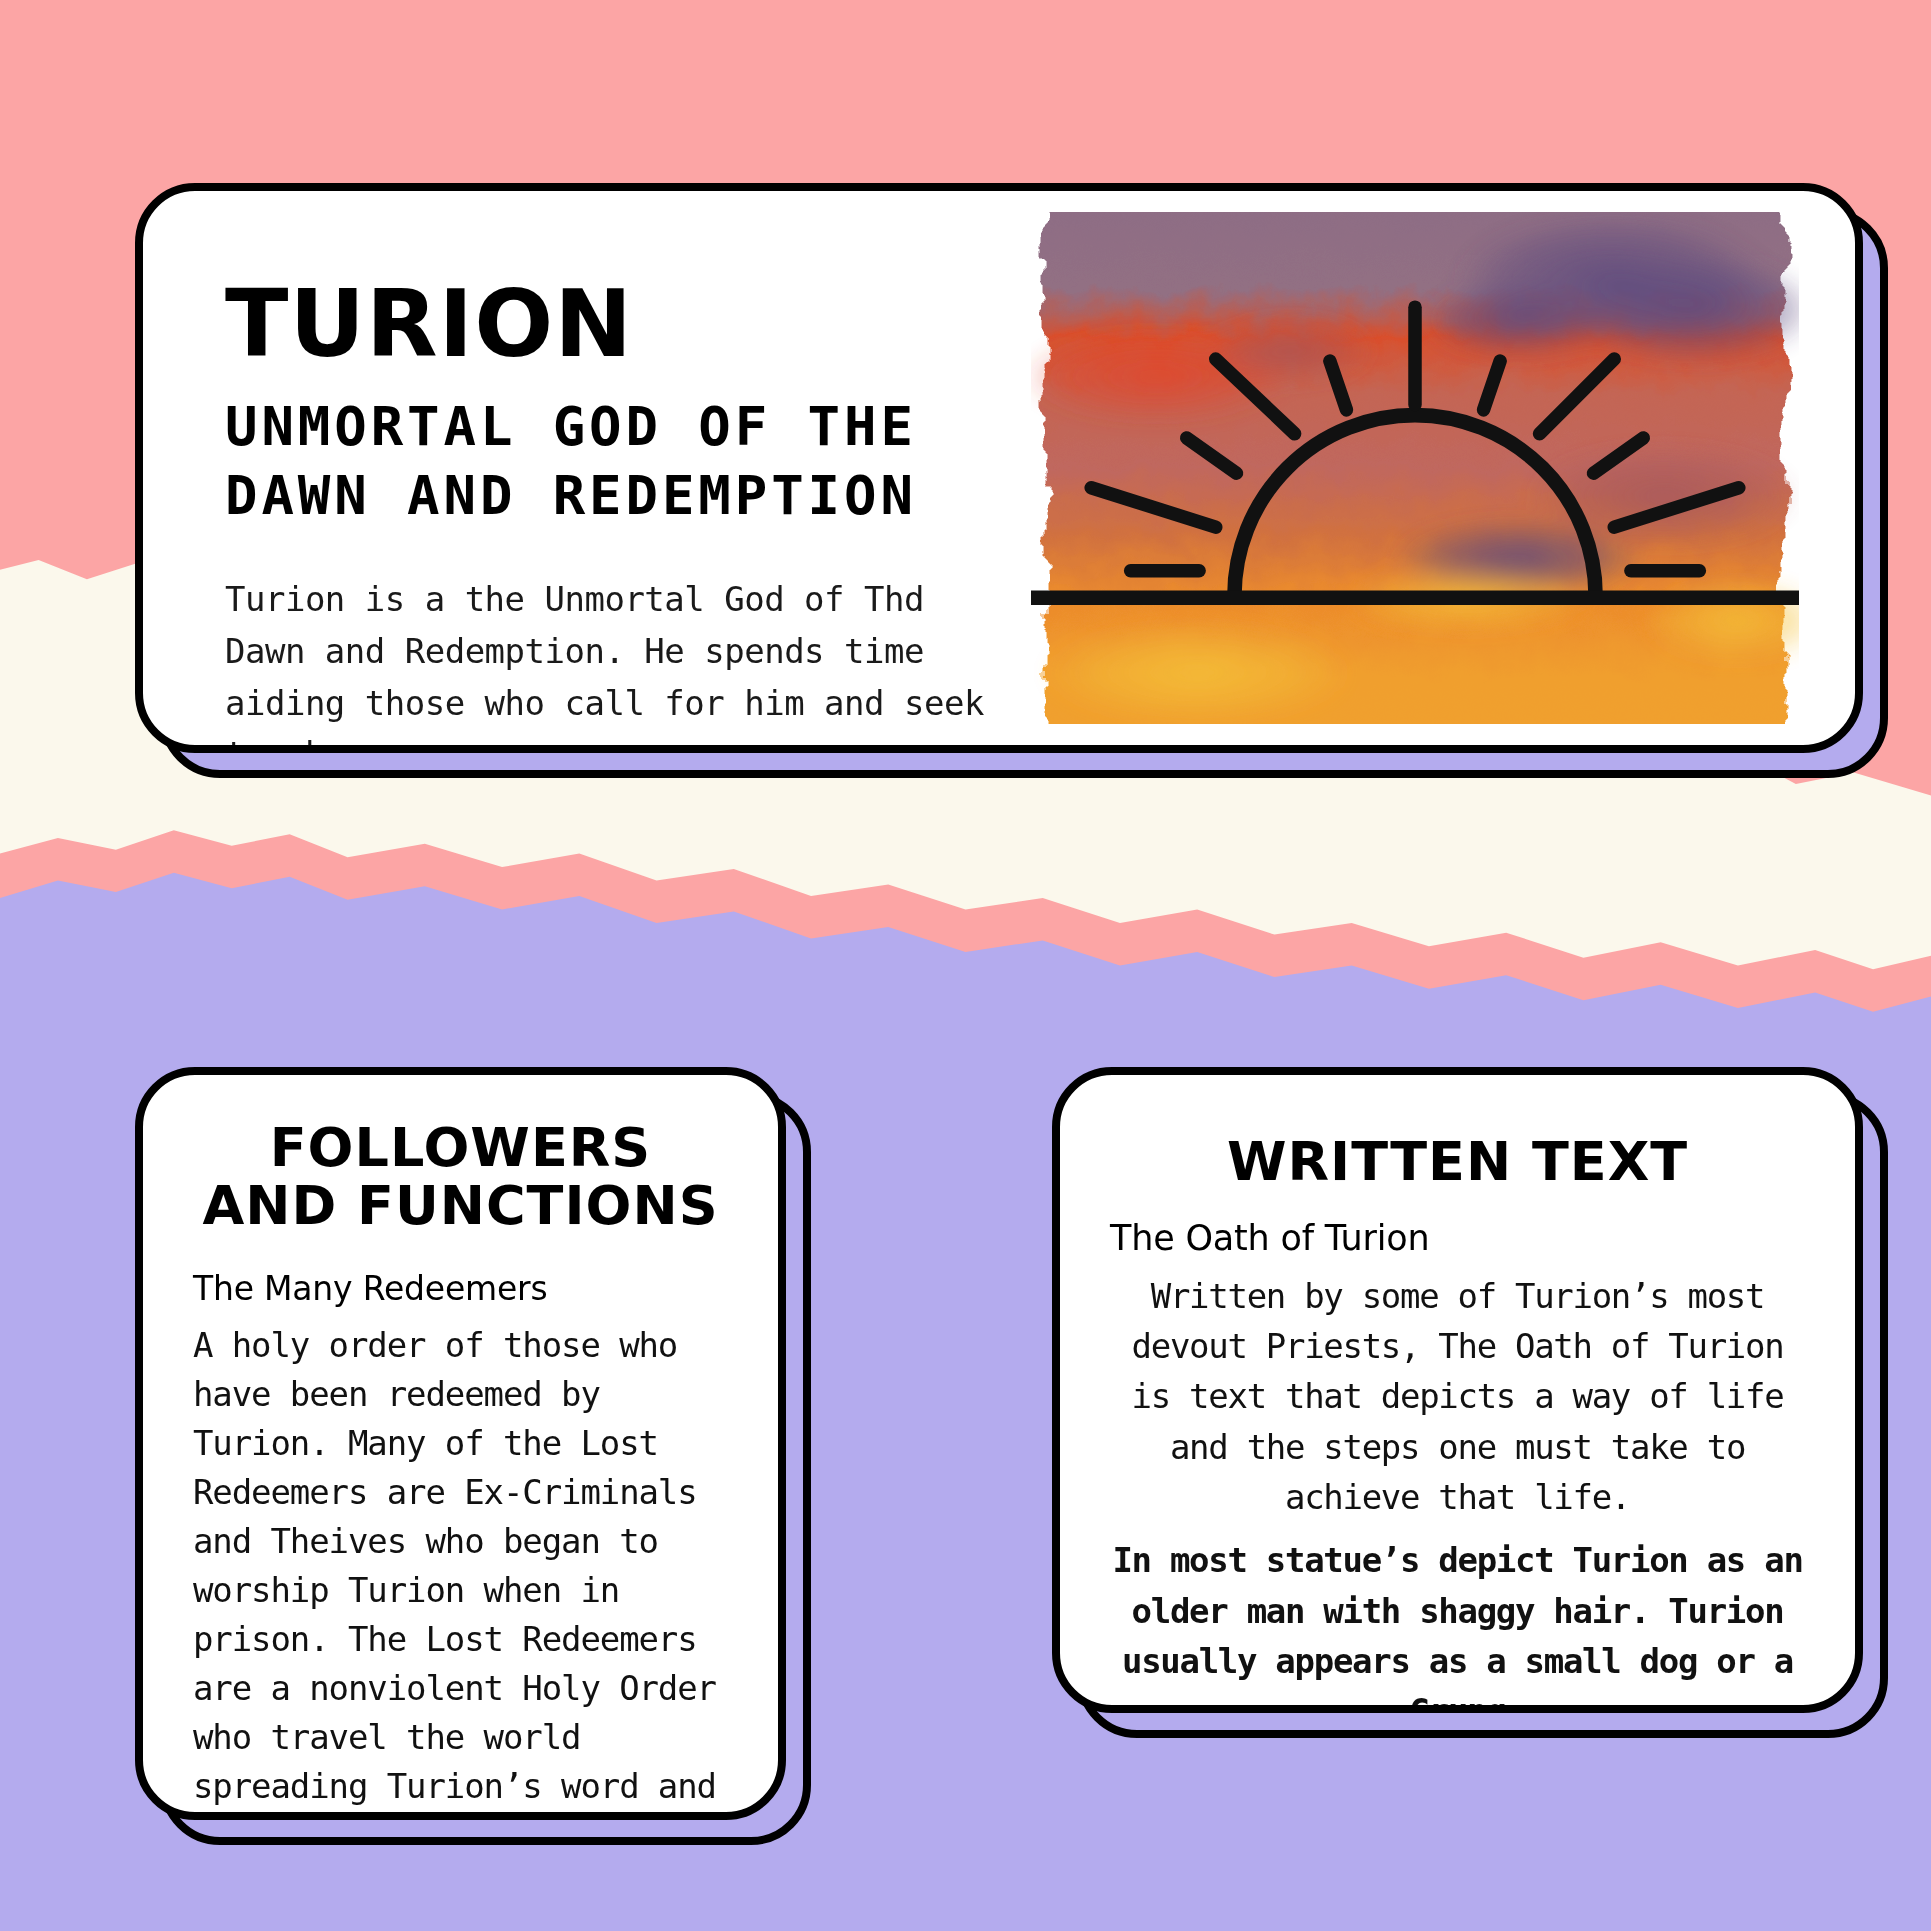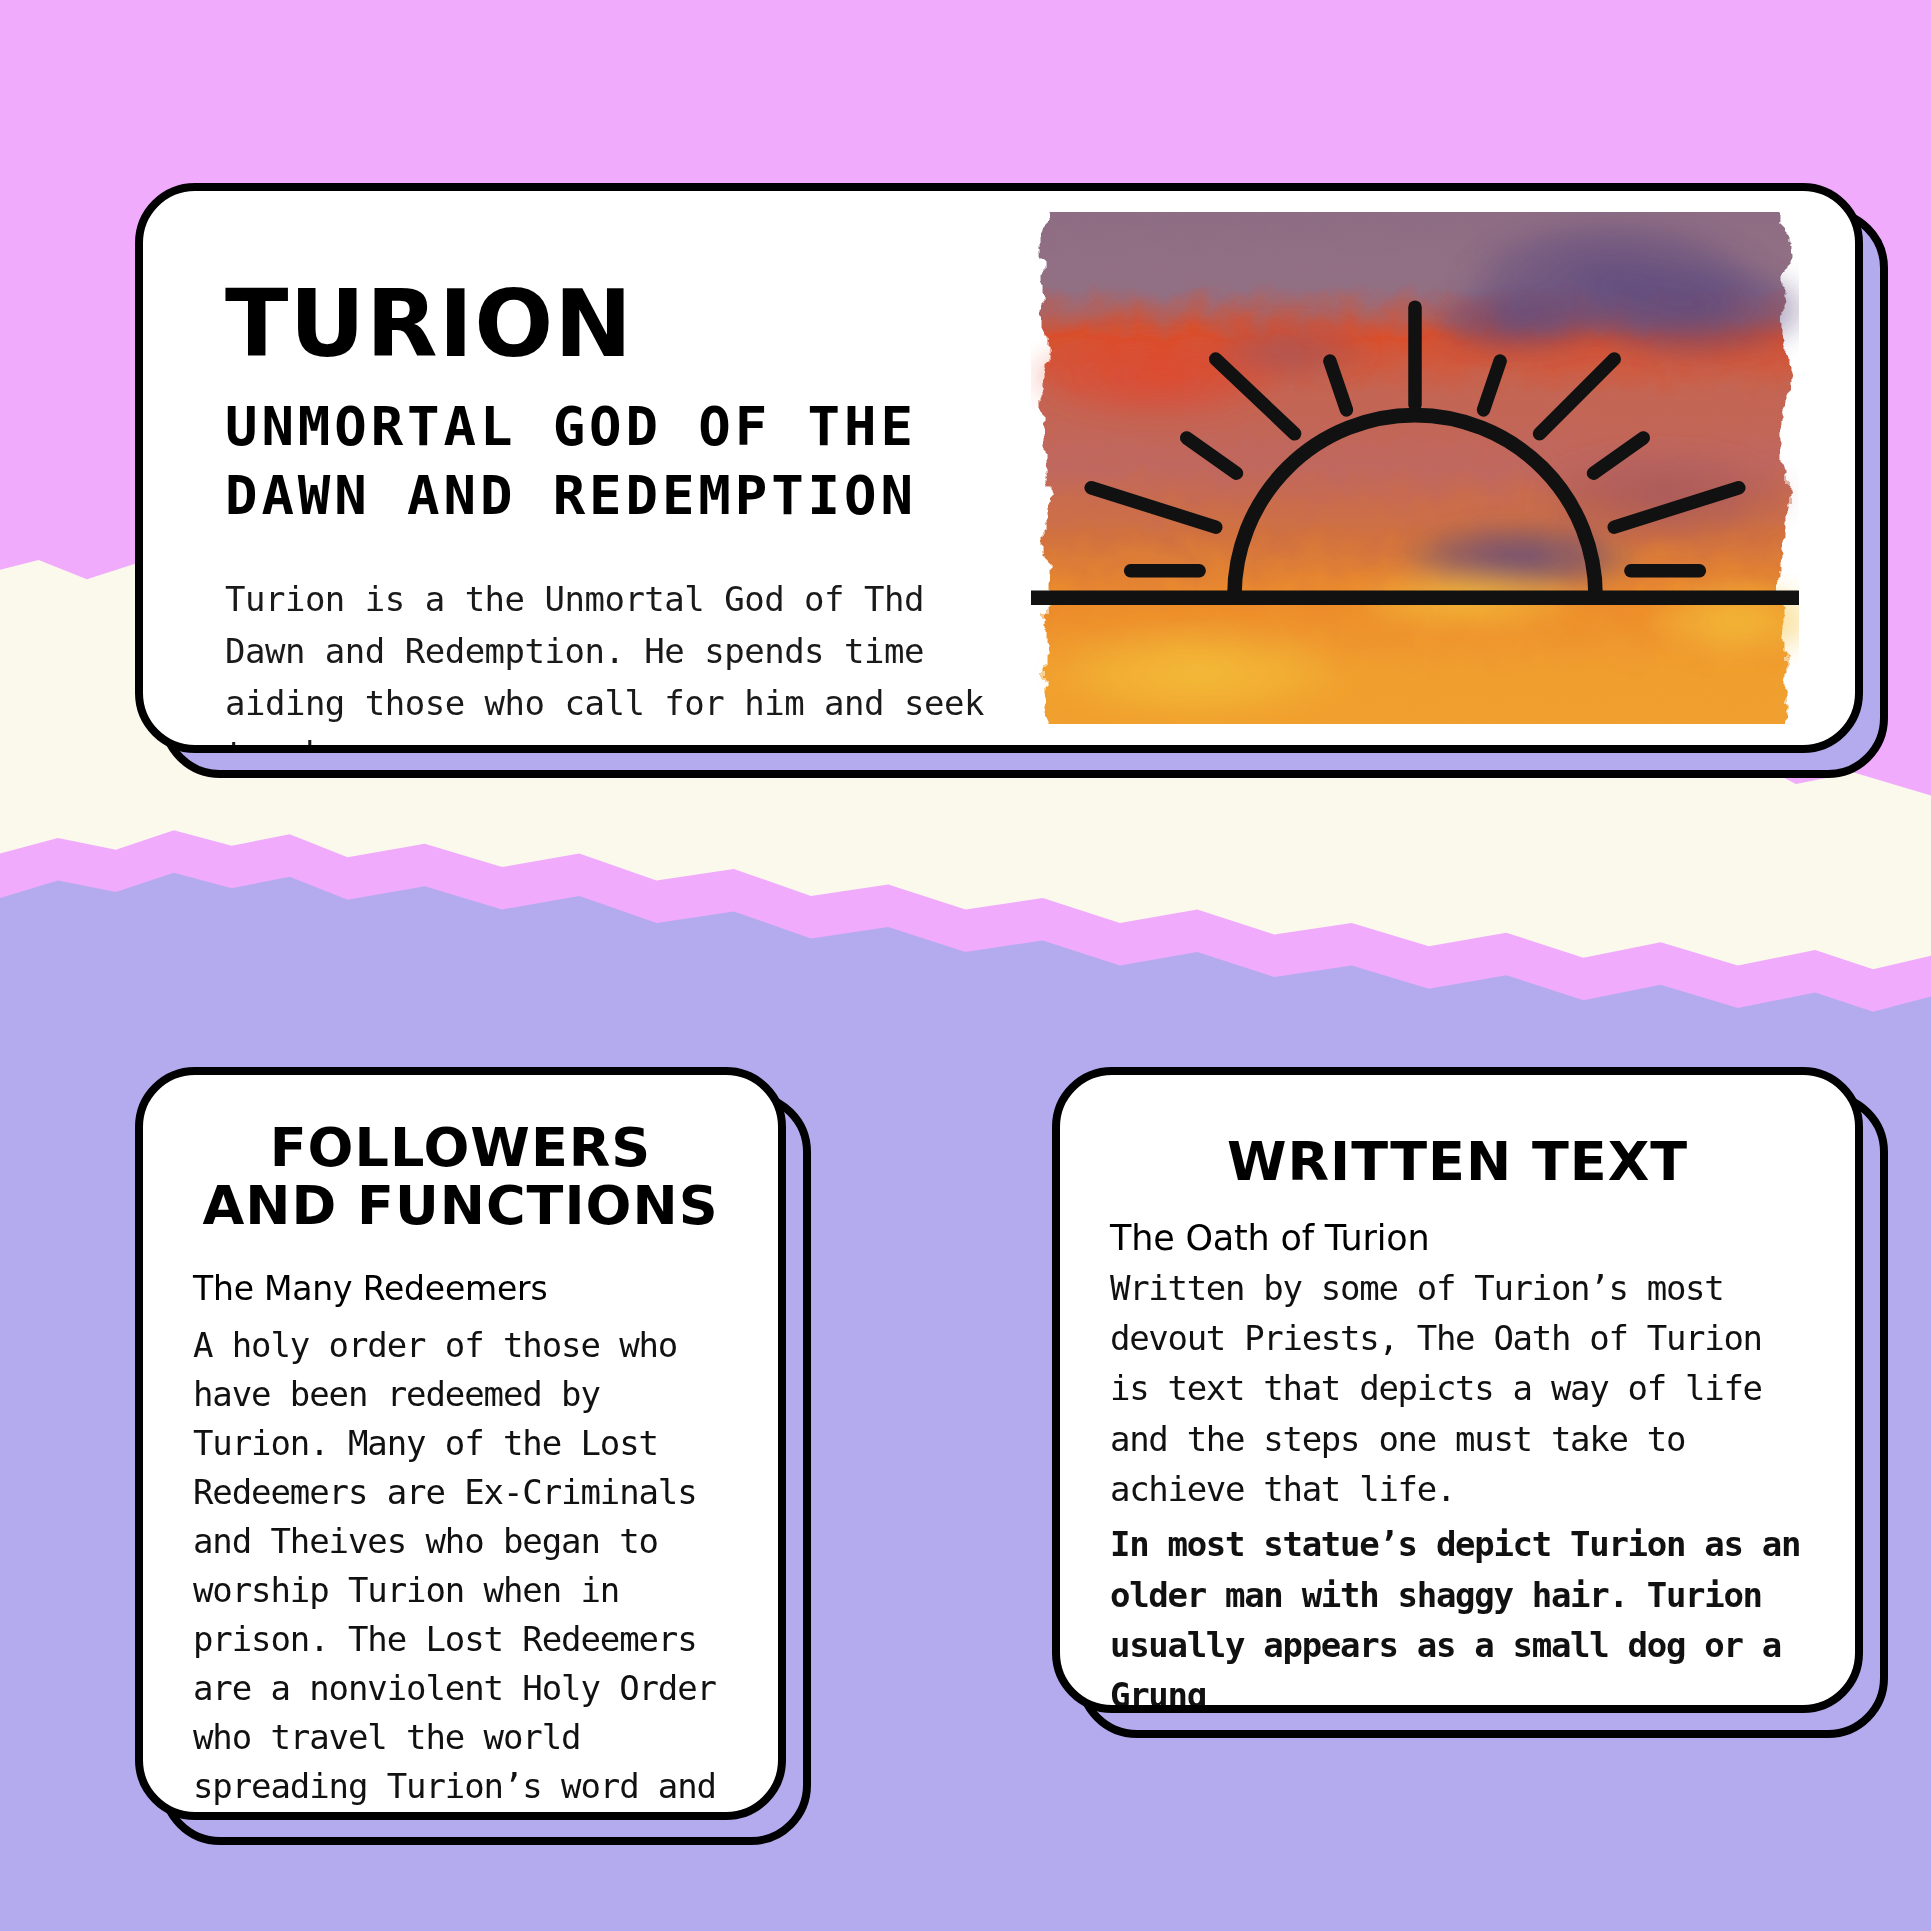--- a/index.html
+++ b/index.html
@@ -9,21 +9,21 @@
     width: 1931px;
     height: 1931px;
     overflow: hidden;
     font-family: "DejaVu Sans", "Liberation Sans", sans-serif;
   }
 
   #page {
     position: relative;
     width: 1931px;
     height: 1931px;
-    background: #f0abfc;
+    background: #fca5a5;
     overflow: hidden;
   }
 
   
   .bg-lower-purple {
     position: absolute;
     left: 0; top: 0;
     width: 1931px;
     height: 1931px;
     background: #b4abee;
@@ -183,21 +183,21 @@
     font-family: "DejaVu Sans Mono", "Liberation Mono", monospace;
     font-size: 34px;
     line-height: 1.48;
     color: #111;
     margin-top: 9.7px;
     letter-spacing: -1.1px;
   }
 
   #written-card .section-title { margin-top: 13.5px; }
   #written-card .sub-head { margin-top: 27px; font-size: 35px; }
-  #written-card .body-text { margin-top: 5px; letter-spacing: -1.3px; }
+  #written-card .body-text { margin-top: 13px; letter-spacing: -1.3px; text-align: center; }
   #depicted-title { margin-top: 1.9px; font-size: 50px; }
   #depicted-body { margin-top: 0px; font-weight: bold; }
 
   #followers-card .sub-head { margin-top: 33px; font-size: 33px; }
   #followers-card .body-text { margin-top: 13.5px; letter-spacing: -1.1px; line-height: 1.44; }
 </style>
 </head>
 <body>
 
 <div id="page">

